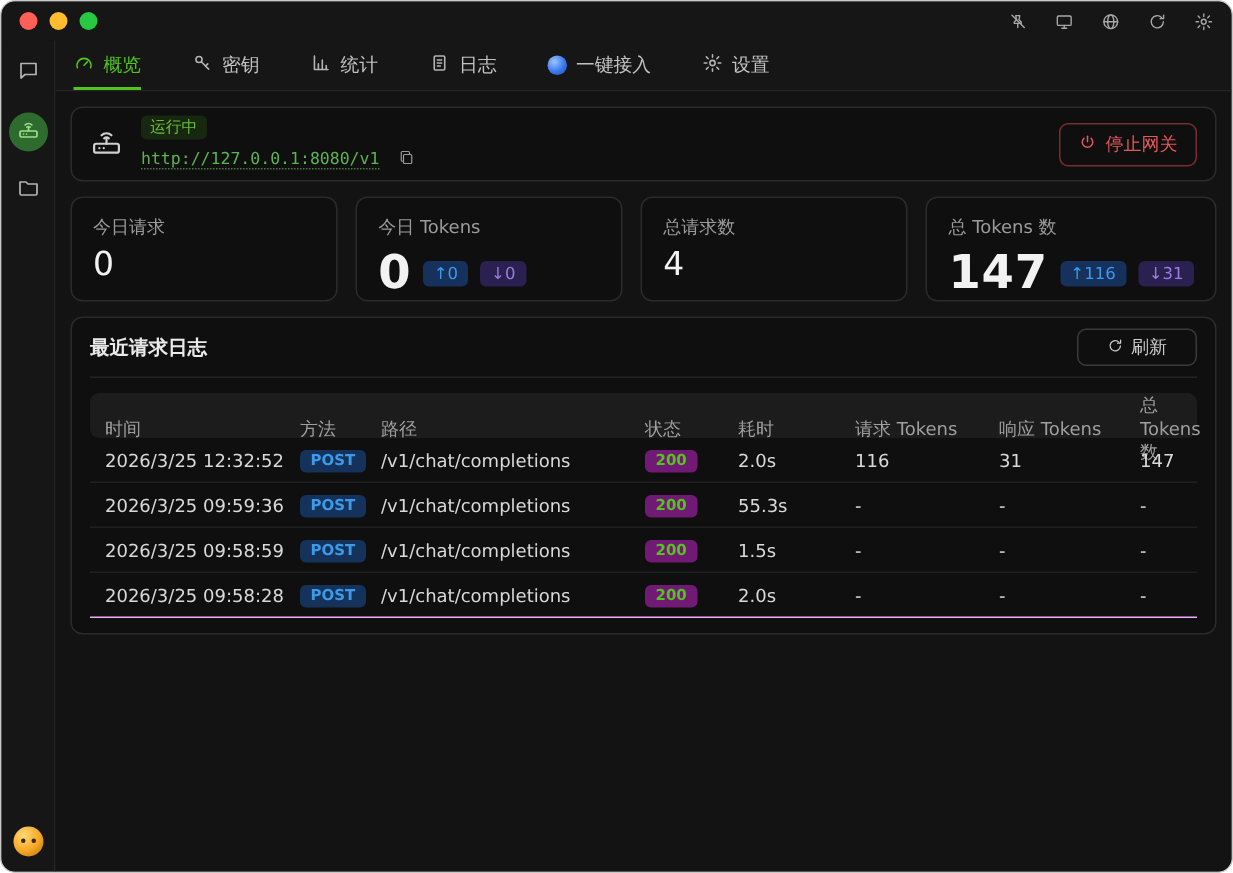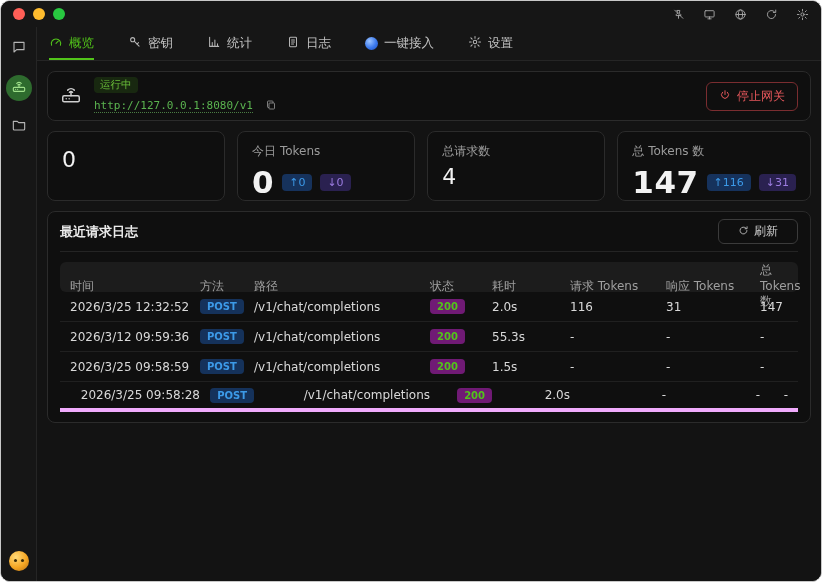--- a/index.html
+++ b/index.html
@@ -76,21 +76,21 @@
   .logs-title{ font-size:13px; font-weight:700; color:#eaeaea; }
   .refresh-btn{ margin-left:auto; display:flex; align-items:center; gap:5px; border:1px solid #3b3b3b; background:transparent;
                 color:#cfcfcf; font-size:12px; border-radius:6px; padding:3px 19px; cursor:pointer; font-family:inherit; }
   .refresh-btn svg{ width:11px; height:11px; stroke:#cfcfcf; fill:none; stroke-width:1.8; stroke-linecap:round; stroke-linejoin:round; }
 
   .tbl{ margin-top:10px; font-size:12px; }
   .trow{ display:grid; grid-template-columns:130px 54px 176px 62px 78px 96px 94px 1fr;
          align-items:center; height:30px; padding:0 10px; }
   .trow.header{ background:#1c1c1c; border-radius:6px; color:#9f9f9f; height:30px; }
   .trow.data{ color:#d9d9d9; border-bottom:1px solid #202020; cursor:default; }
-  .trow.data:last-child{ border-bottom:4px solid #f0abfc;text-align:right; }
+  .trow.data:last-child{ border-bottom:1px solid #f0abfc; }
   .badge{ display:inline-block; font-size:10px; font-weight:700; padding:2px 7px; border-radius:4px; }
   .badge.method{ background:#15325b; color:#3c9ae8; }
   .badge.status{ background:#701a75; color:#52c41a; }
   .view-more-row{ display:flex; justify-content:flex-end; padding-top:12px; }
   .view-more{ color:#52c41a; font-size:12px; cursor:pointer; text-decoration:none; }
 </style>
 </head>
 <body>
 
 <div class="window">
@@ -255,20 +255,21 @@
                   <path d="M12 3.5v7.5"></path>
                   <path d="M7.2 6.4a7 7 0 1 0 9.6 0"></path>
                 </svg>
             </span>
             <span>停止网关</span>
           </button>
         </div>
 
         <div class="stats-row">
           <div class="panel card">
+            <div class="card-label">今日请求</div>
             <div class="card-value">
                 <span class="num-sm">0</span>
               </div>
           </div>
           <div class="panel card">
             <div class="card-label">今日 Tokens</div>
             <div class="card-value">
               <span class="num-lg">0</span>
               <span class="mini-badge up">↑0</span>
               <span class="mini-badge down">↓0</span>
@@ -321,21 +322,21 @@
               <span><span class="badge method">POST</span></span>
               <span>/v1/chat/completions</span>
               <span><span class="badge status">200</span></span>
               <span>2.0s</span>
               <span>116</span>
               <span>31</span>
               <span>147</span>
             </div>
 
             <div class="trow data">
-              <span>2026/3/12 09:59:36</span>
+              <span>2026/3/25 09:59:36</span>
               <span><span class="badge method">POST</span></span>
               <span>/v1/chat/completions</span>
               <span><span class="badge status">200</span></span>
               <span>55.3s</span>
               <span>-</span>
               <span>-</span>
               <span>-</span>
             </div>
 
             <div class="trow data">

